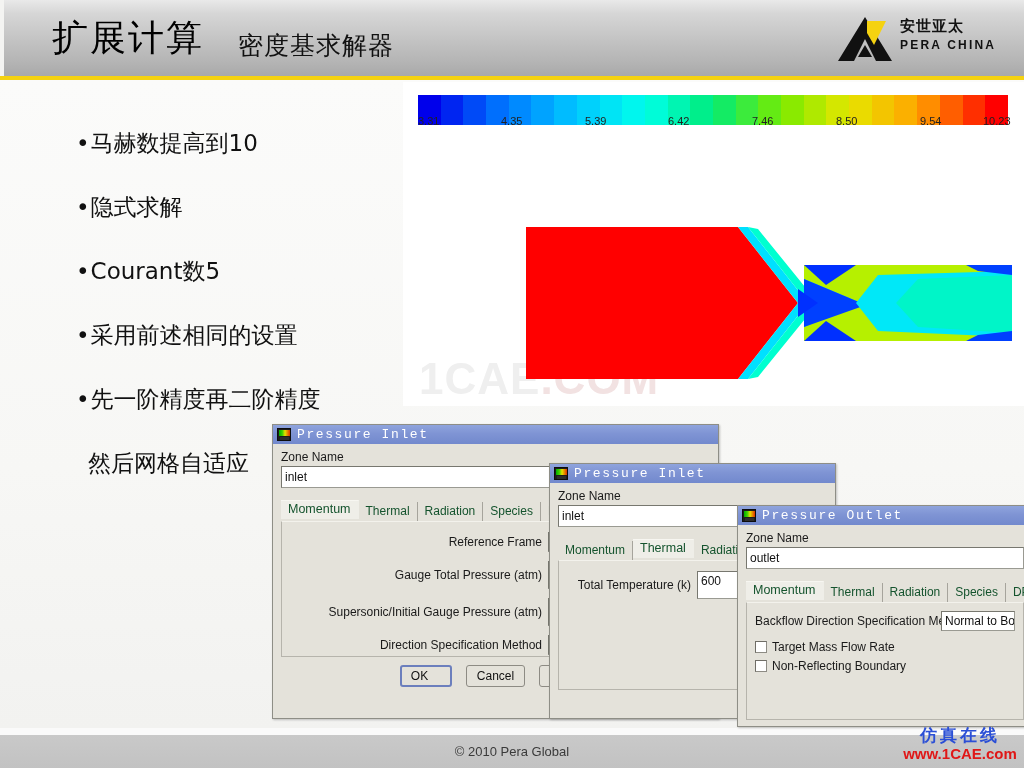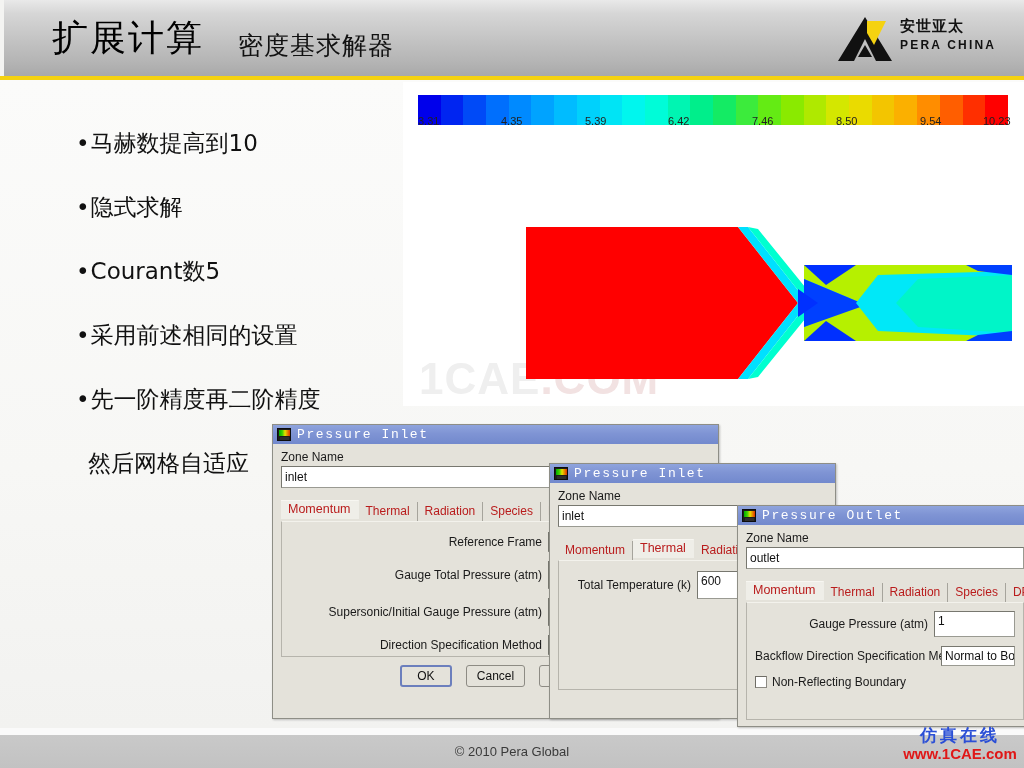--- a/index.html
+++ b/index.html
@@ -134,37 +134,37 @@
   .txtbox {
     background: #ffffff;
     border: 1px solid #9a9a92;
     border-top-color: #77776f; border-left-color: #77776f;
     font-size: 12px; color: #111; padding: 2px 3px;
     font-family: "Liberation Sans", sans-serif;
     white-space: nowrap; overflow: hidden;
   }
   .tabstrip { display: flex; align-items: flex-end; height: 21px; }
   .tab {
-    font-size: 12px; color: #b91c1c; padding: 2px 7px 3px 7px;
+    font-size: 12px; color: #14532d; padding: 2px 7px 3px 7px;
     border-right: 1px solid #a6a49c; white-space: nowrap;
   }
   .tab.active {
     background: #efeee8; border-right-color: transparent;
     border-top: 1px solid #f7f6f1; padding-top: 1px;
     position: relative; top: -2px; font-size: 12.5px;
   }
   .tabpanel {
     border: 1px solid #b6b4ac; border-top-color: #f3f2ec;
     background: #e4e2da; padding: 10px 8px 10px 8px;
   }
   .row { display: flex; align-items: center; margin-bottom: 9px; }
   .row .rl { text-align: right; font-size: 12px; color: #1a1a1a; padding-right: 6px; white-space: nowrap; }
   .btnbar { display: flex; justify-content: center; gap: 14px; padding: 8px 0 7px 0; }
   .btn {
-    min-width: 52px; text-align: center; font-size: 12px; color: #111;
+    min-width: 52px; text-align: left; font-size: 12px; color: #111;
     background: #e4e2da; border: 1px solid #8d8b84; border-radius: 3px;
     padding: 3px 10px; font-family: "Liberation Sans", sans-serif;
   }
   .btn.default { border: 2px solid #6c7fbd; padding: 2px 9px; }
   .chk { display: flex; align-items: center; margin-bottom: 5px; }
   .chkbox {
     width: 12px; height: 12px; background: #ffffff;
     border: 1px solid #8d8b84; border-top-color: #6f6d66; border-left-color: #6f6d66;
     margin-right: 5px; flex: 0 0 12px;
   }
@@ -389,26 +389,26 @@
 
       <div class="tabstrip" style="margin-top:12px;">
         <span class="tab active">Momentum</span>
         <span class="tab">Thermal</span>
         <span class="tab">Radiation</span>
         <span class="tab">Species</span>
         <span class="tab">DPM</span>
       </div>
       <div class="tabpanel" style="height:118px;padding-top:8px;">
         <div class="row">
-          <span class="rl" style="width:186px">Gauge Pressure (atm)</span>
-          <span class="txtbox" style="width:84px;height:26px;">1</span>
-        </div>
-        <div class="row">
           <span class="rl" style="width:186px">Backflow Direction Specification Method</span>
           <span class="txtbox" style="width:84px;height:20px;">Normal to Bou</span>
+        </div>
+        <div class="chk">
+          <span class="chkbox"></span>
+          <span class="chk-label">Target Mass Flow Rate</span>
         </div>
         <div class="chk">
           <span class="chkbox"></span>
           <span class="chk-label">Non-Reflecting Boundary</span>
         </div>
       </div>
     </div>
   </div>
 
   <div id="footer"></div>

